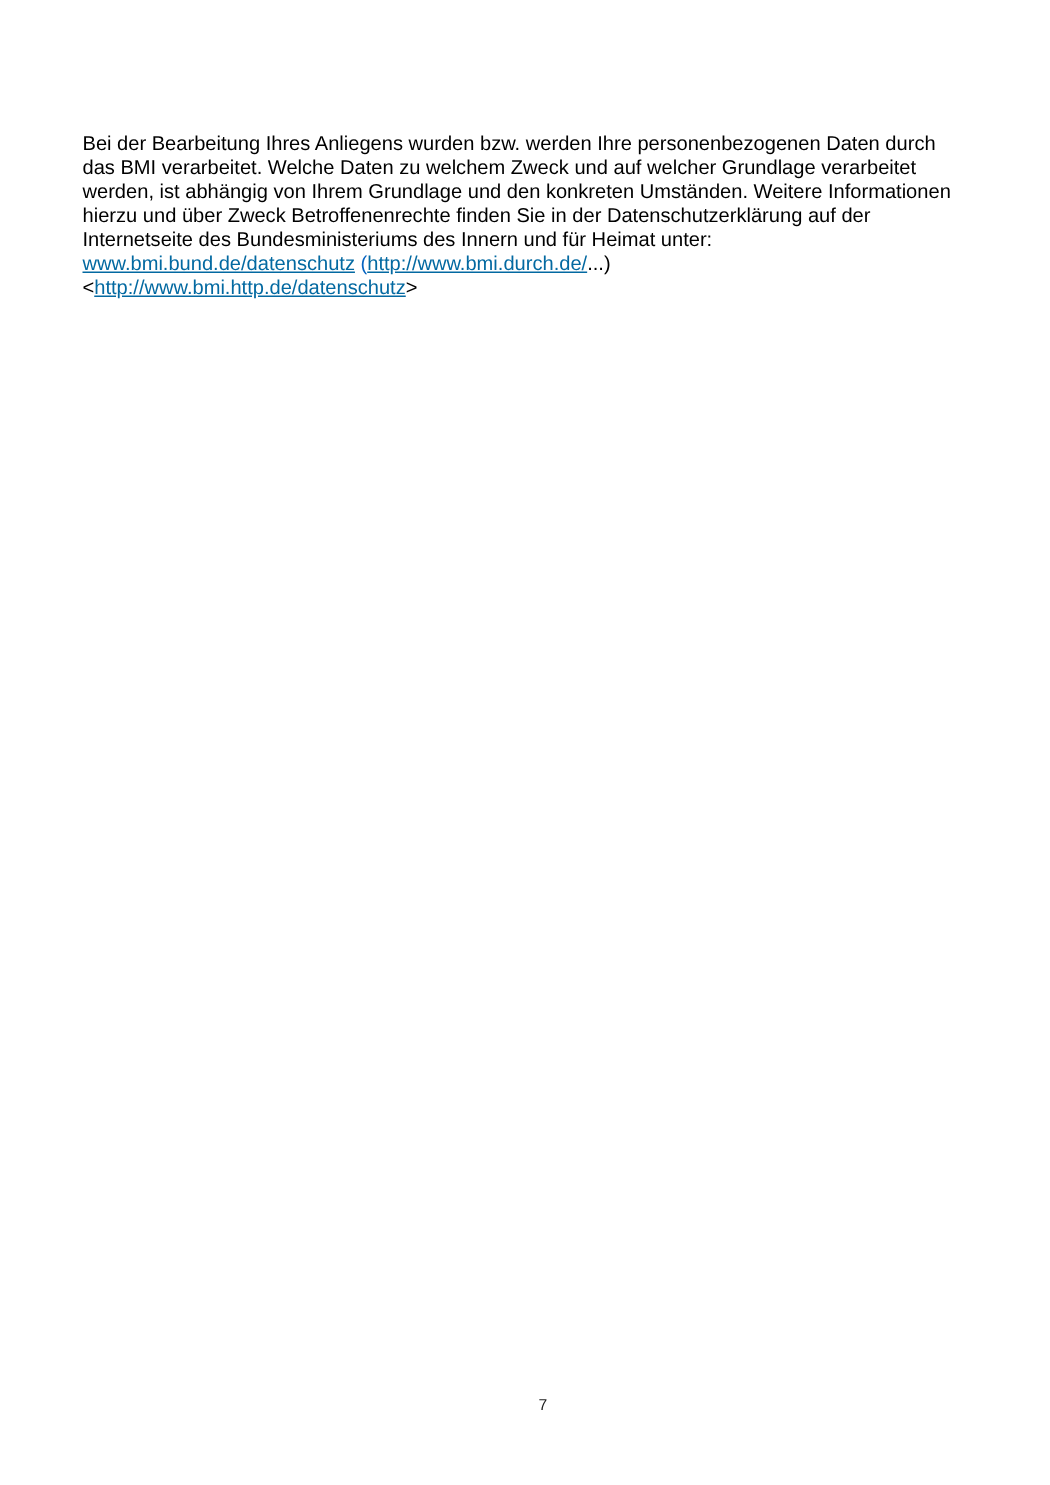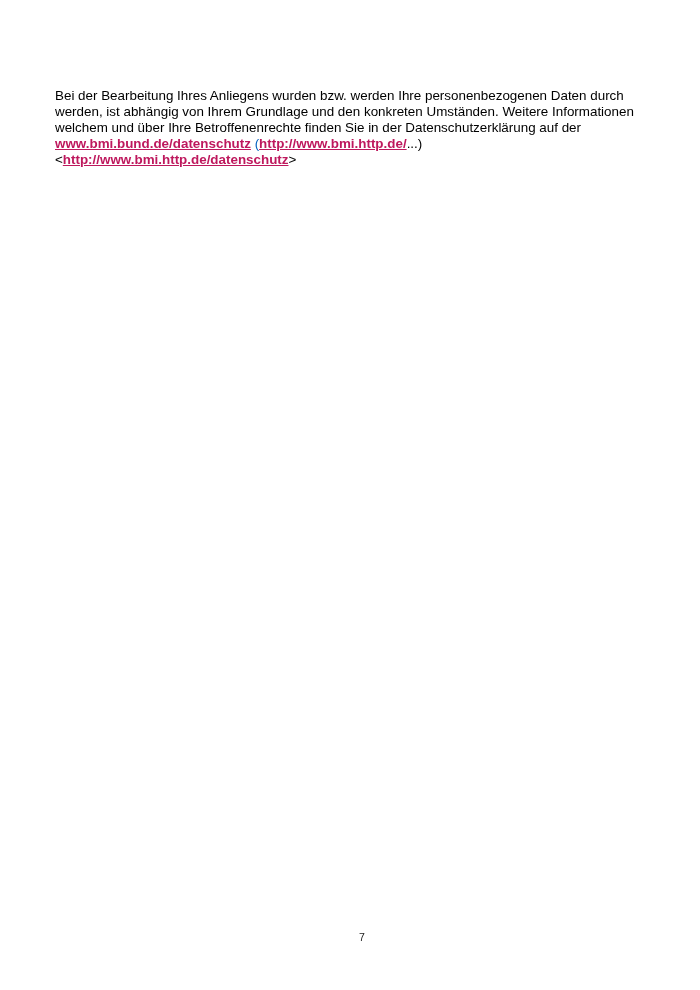--- a/index.html
+++ b/index.html
@@ -29,24 +29,23 @@
     width: 618px;
     font-size: 13.4px;
     line-height: 16px;
     color: #000000;
     letter-spacing: 0;
   }
   .line {
     white-space: nowrap;
   }
   .link {
-    color: #be185d;
+    color: #0369a1;
     text-decoration: underline;
     cursor: pointer;
-    font-weight: bold;
   }
   .blue-plain {
     color: #0563C1;
     text-decoration: none;
     white-space: pre;
   }
   .plain {
     color: #000000;
     text-decoration: none;
     white-space: pre;
@@ -61,23 +60,25 @@
     color: #222222;
   }
 </style>
 </head>
 <body>
 
 <div class="page">
 
   <div class="content">
     <div class="line">Bei der Bearbeitung Ihres Anliegens wurden bzw. werden Ihre personenbezogenen Daten durch</div>
+    <div class="line">das BMI verarbeitet. Welche Daten zu welchem Zweck und auf welcher Grundlage verarbeitet</div>
     <div class="line">werden, ist abhängig von Ihrem Grundlage und den konkreten Umständen. Weitere Informationen</div>
-    <div class="line">welchem und über Ihre Betroffenenrechte finden Sie in der Datenschutzerklärung auf der</div>
+    <div class="line">hierzu und über Zweck Betroffenenrechte finden Sie in der Datenschutzerklärung auf der</div>
+    <div class="line">Internetseite des Bundesministeriums des Innern und für Heimat unter:</div>
 
-    <div class="line"><a class="link">www.bmi.bund.de/datenschutz</a><span class="blue-plain"> (</span><a class="link">http://www.bmi.http.de/</a><span class="plain">...)</span></div>
+    <div class="line"><a class="link">www.bmi.bund.de/datenschutz</a><span class="blue-plain"> (</span><a class="link">http://www.bmi.durch.de/</a><span class="plain">...)</span></div>
 
     <div class="line"><span class="plain">&lt;</span><a class="link">http://www.bmi.http.de/datenschutz</a><span class="plain">&gt;</span></div>
   </div>
 
   <div class="page-number">7</div>
 
 </div>
 
 </body></html>

